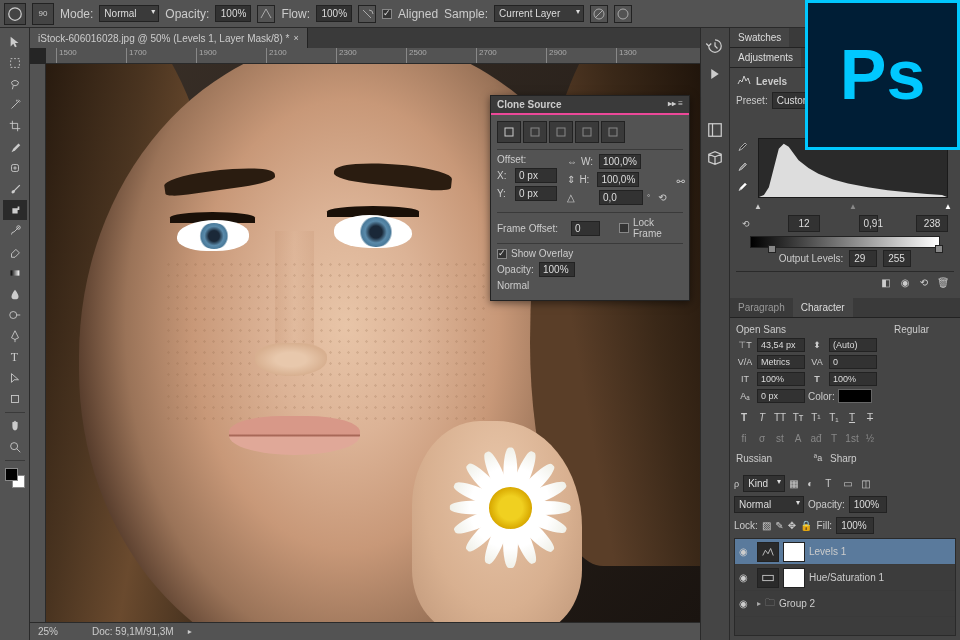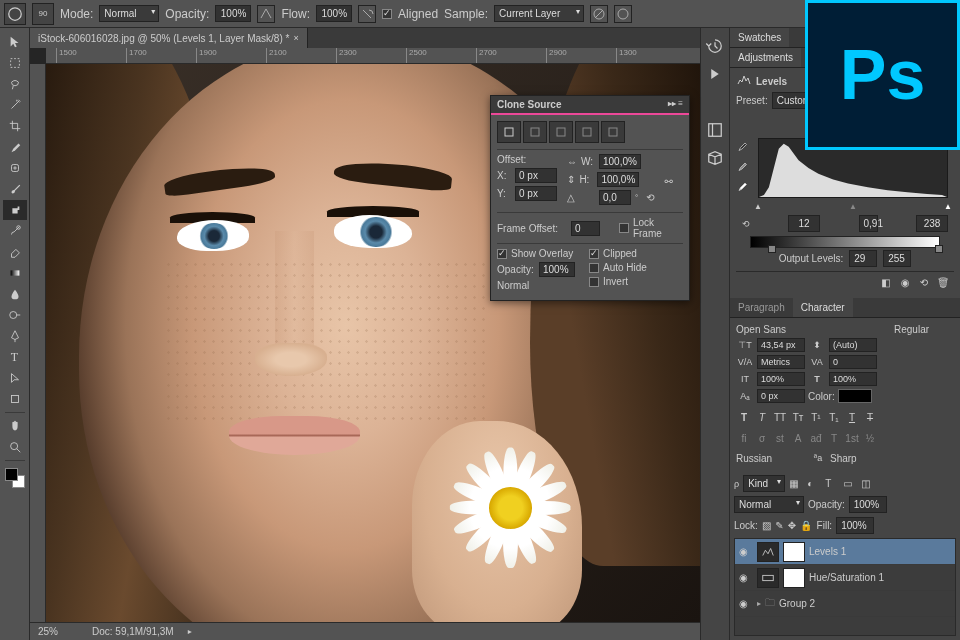--- a/index.html
+++ b/index.html
@@ -602,21 +602,21 @@
             <span class="lbl" style="min-width:14px">W:</span>
             <div class="inp">100,0%</div>
           </div>
         <div class="r">
             <span>⇕</span>
             <span class="lbl" style="min-width:14px">H:</span>
             <div class="inp">100,0%</div>
           </div>
         <div class="r">
             <span class="lbl" style="min-width:28px">△</span>
-            <div class="inp" style="width:32px">0,0</div>
+            <div class="inp" style="width:44px">0,0</div>
             <span style="font-size:8px">°</span>
             <span style="margin-left:4px">⟲</span>
           </div>
       </div>
       <div style="align-self:center"><span>⚯</span></div>
     </div>
     <div class="sec">
       <div class="r">
         <span class="lbl" style="min-width:70px">Frame Offset:</span>
         <div class="inp" style="width:30px">0</div>
@@ -632,33 +632,19 @@
             <span class="lbl">Show Overlay</span>
           </div>
         <div class="r">
             <span class="lbl">Opacity:</span>
             <div class="inp" style="width:36px">100%</div>
           </div>
         <div class="r">
             <div class="dd" style="width:60px">Normal</div>
           </div>
       </div>
-      <div>
-        <div class="r">
-            <span class="cb on"></span>
-            <span class="lbl">Clipped</span>
-          </div>
-        <div class="r">
-            <span class="cb"></span>
-            <span class="lbl">Auto Hide</span>
-          </div>
-        <div class="r">
-            <span class="cb"></span>
-            <span class="lbl">Invert</span>
-          </div>
-      </div>
     </div>
   </div>
 </div>
 
 <div class="ps-logo">
     <span>Ps</span>
   </div>
 
 </body></html>

